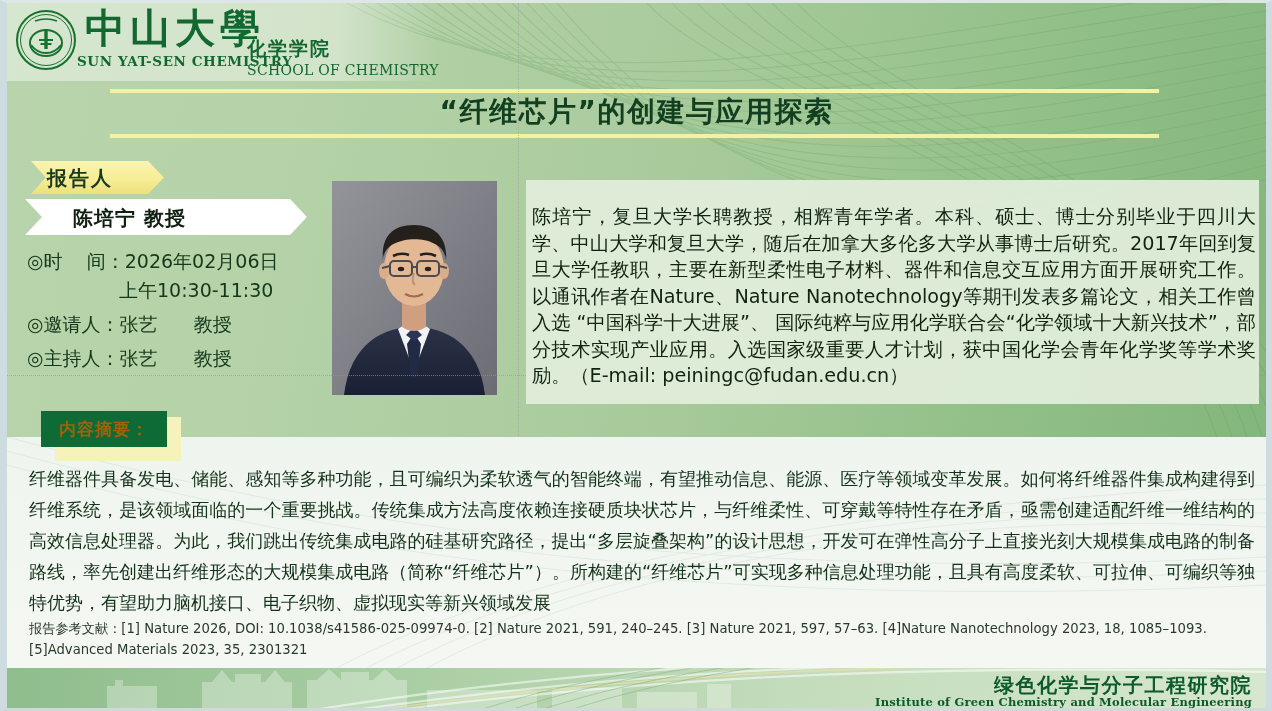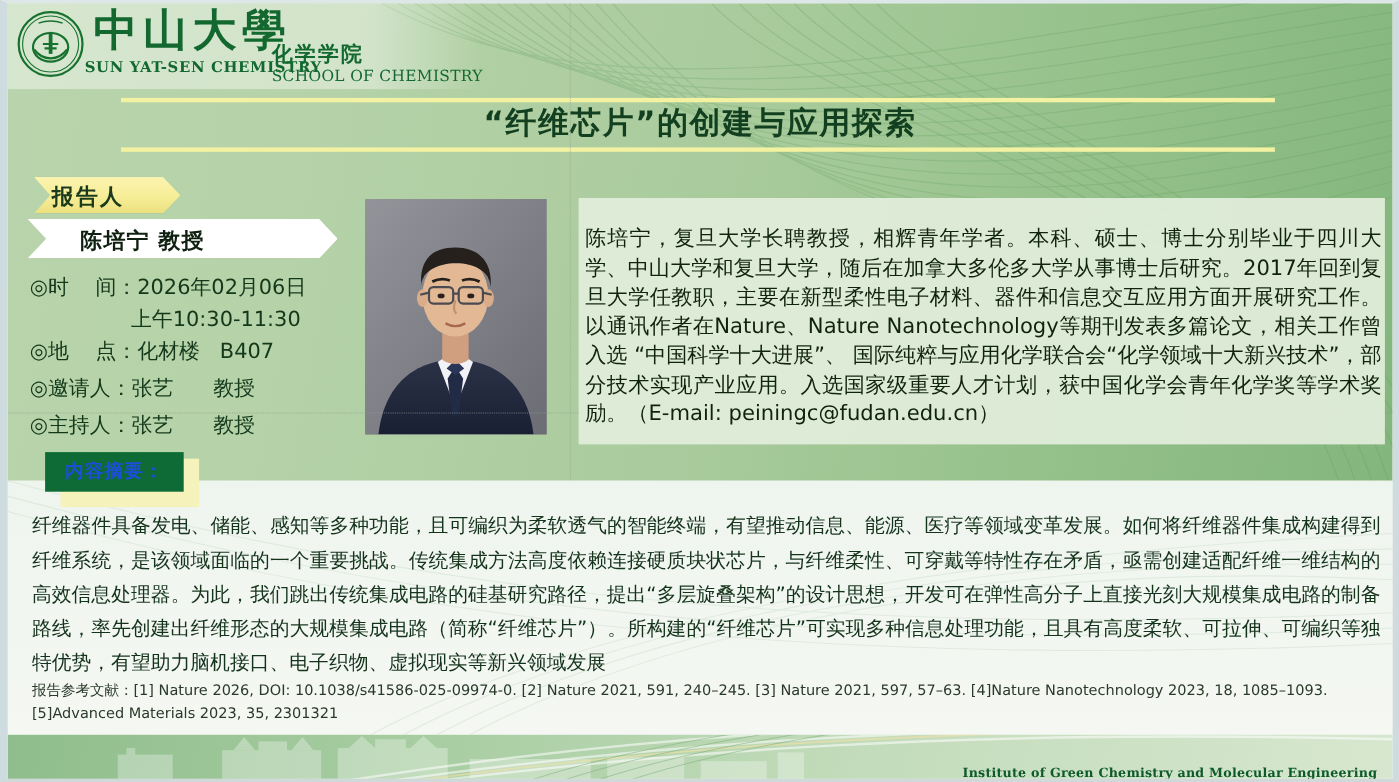--- a/index.html
+++ b/index.html
@@ -245,21 +245,21 @@
   }
   #abstract-tag-text {
     position: absolute;
     left: 34px; top: 408px;
     width: 126px; height: 52px;
     line-height: 36px;
     text-align: center;
     font-size: 17px;
     font-weight: bold;
     letter-spacing: 1px;
-    color: #1d4ed8;
+    color: #a16207;
     border-radius: 16px;
   }
   #abstract-text {
     position: absolute;
     left: 22px; top: 460px;
     width: 1226px;
     font-size: 18px;
     line-height: 31px;
     color: #14331b;
     text-align: justify;
@@ -363,21 +363,20 @@
 
   <div id="ribbon-speaker-label"></div>
   <div id="ribbon-speaker-label-text">报告人</div>
 
   <div id="ribbon-speaker-name"></div>
   <div id="ribbon-speaker-name-text">陈培宁 教授</div>
 
   <div id="meta">
     <div class="meta-row"><span>◎</span><span>时    间：</span><span>2026年02月06日</span></div>
     <div class="meta-sub" style="padding-left:92px"><span>上午10:30-11:30</span></div>
-    <div class="meta-row"><span>◎</span><span>地    点：</span><span>化材楼   B407</span></div>
     <div class="meta-row" style="margin-top:5px"><span>◎</span><span>邀请人：</span><span>张艺      教授</span></div>
     <div class="meta-row" style="margin-top:5px"><span>◎</span><span>主持人：</span><span>张艺      教授</span></div>
   </div>
 
   <div id="portrait">
     <svg width="165" height="214" viewBox="0 0 165 214">
       <defs>
         <linearGradient id="bg" x1="0" y1="0" x2="1" y2="1">
           <stop offset="0" stop-color="#93939a"></stop>
           <stop offset="1" stop-color="#6c6d74"></stop>
@@ -479,15 +478,16 @@
         <path d="M360 43 C580 14 840 -10 1259 -2"></path>
       </g>
       <g fill="none" stroke="#7fae7c" stroke-width="0.9" opacity="0.55">
         <path d="M470 43 C600 0 780 -22 980 -30"></path>
         <path d="M500 43 C630 0 810 -22 1010 -30"></path>
         <path d="M530 43 C660 0 840 -22 1040 -30"></path>
         <path d="M560 43 C690 0 870 -22 1070 -30"></path>
       </g>
     </svg>
   </div>
+  <div id="institute-cn">绿色化学与分子工程研究院</div>
   <div id="institute-en">Institute of Green Chemistry and Molecular Engineering</div>
 
 </div>
 
 </body></html>

